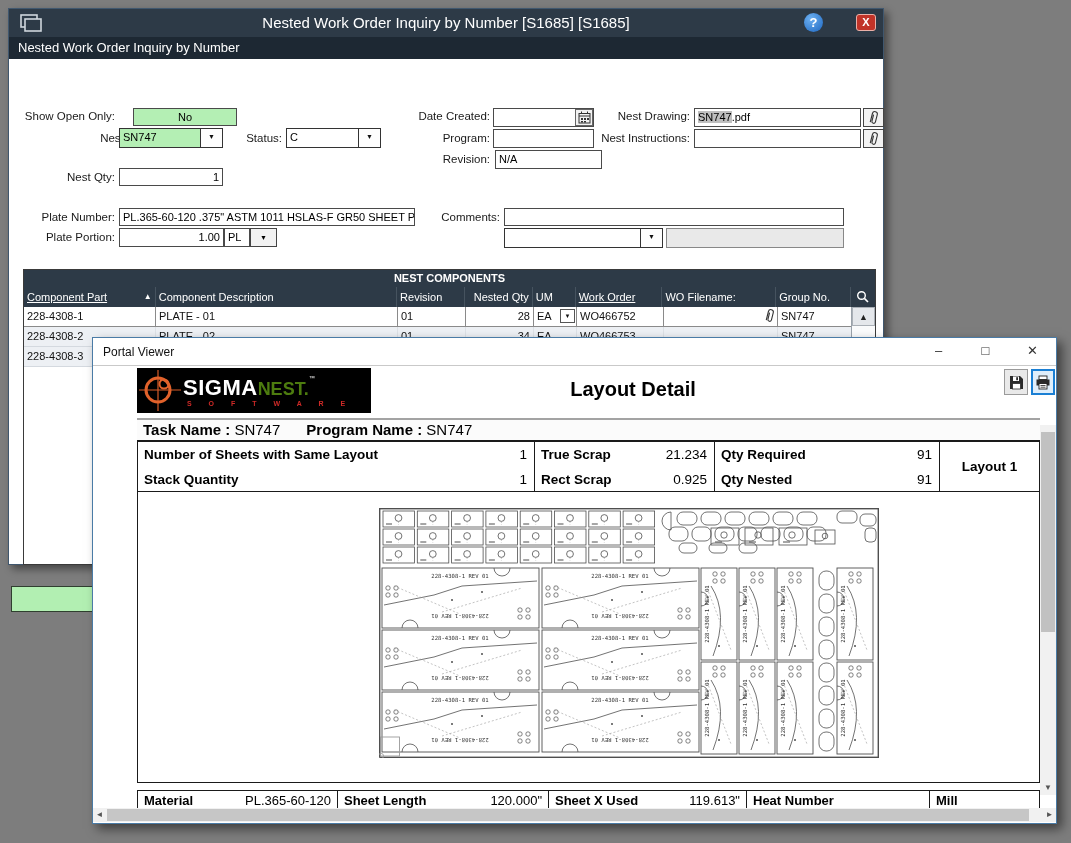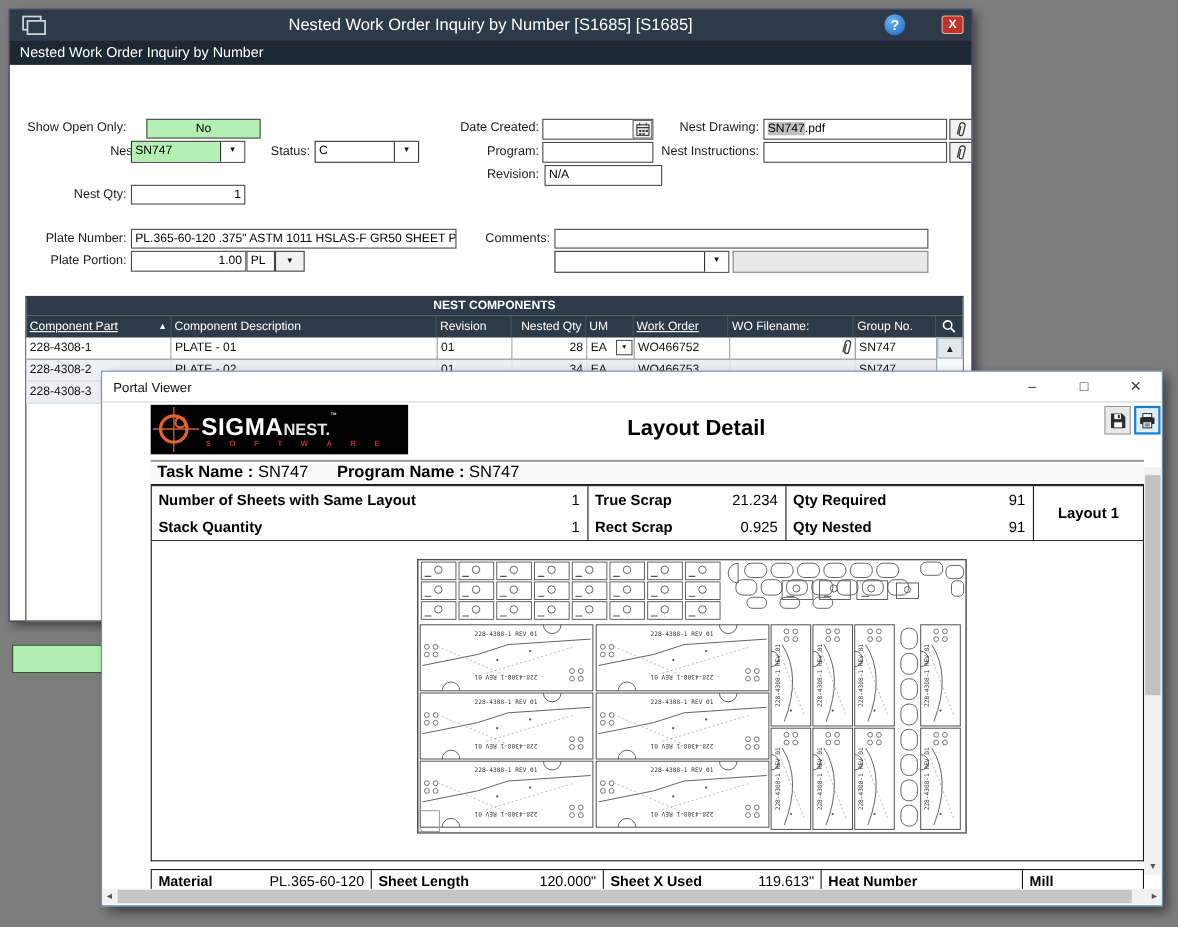--- a/index.html
+++ b/index.html
@@ -1,21 +1,21 @@
 <!DOCTYPE html>
 <html><head>
 <meta charset="utf-8">
 <style>
   * { margin:0; padding:0; box-sizing:border-box; }
   html,body { width:1071px; height:843px; }
   body { background:#7d7d7d; font-family:"Liberation Sans", sans-serif; position:relative; overflow:hidden; }
 
   
   .main-window { position:absolute; left:8px; top:8px; width:876px; height:557px;
-    background:#701a75; border:1px solid #40576e; box-shadow:4px 4px 8px rgba(0,0,0,.45); }
+    background:#fdba74; border:1px solid #40576e; box-shadow:4px 4px 8px rgba(0,0,0,.45); }
   .mw-titlebar { position:relative; height:28px; background:#2d3a47; }
   .mw-titlebar .title { position:absolute; left:0; right:0; top:5px; text-align:center; color:#fff; font-size:15px; }
   .cascade { position:absolute; left:8px; top:4px; }
   .help-btn { position:absolute; right:60px; top:4px; width:19px; height:19px; border-radius:50%;
     background:radial-gradient(circle at 35% 30%, #6db1f2, #1d66c0); color:#fff; font-weight:bold;
     font-size:13px; text-align:center; line-height:19px; }
   .close-btn { position:absolute; right:7px; top:5px; width:20px; height:17px; background:#c13328;
     border:1px solid #e9b0a8; border-radius:3px; color:#fff; font-weight:bold; font-size:11px;
     text-align:center; line-height:15px; }
   .mw-subbar { height:22px; background:#1d2833; color:#fff; font-size:13px; line-height:22px; padding-left:9px; }
@@ -63,21 +63,21 @@
     border:1px solid #4a7ba6; box-shadow:5px 5px 10px rgba(0,0,0,.5); }
   .pv-titlebar { position:relative; height:28px; background:#fff; border-bottom:1px solid #c9c9c9; }
   .pv-titlebar .pv-title { position:absolute; left:10px; top:7px; font-size:12px; color:#111; }
   .pv-controls { position:absolute; right:0; top:0; display:flex; }
   .pv-controls .wbtn { width:47px; height:27px; text-align:center; font-size:13px; color:#333; line-height:26px; }
   .pv-content { position:relative; width:963px; height:456px; background:#fff; overflow:hidden; }
 
   .sig-logo { position:absolute; left:44px; top:2px; width:234px; height:45px; background:#000; }
   .sig-text { position:absolute; left:46px; top:7px; white-space:nowrap; }
   .sig-1 { color:#fff; font-size:22px; font-weight:bold; letter-spacing:.5px; }
-  .sig-2 { color:#e5e5e5; font-size:15px; font-weight:bold;text-align:center; }
+  .sig-2 { color:#4d7c0f; font-size:18px; font-weight:bold;text-align:center; }
   .sig-tm { color:#fff; font-size:6px; vertical-align:top; }
   .sig-sub { position:absolute; left:50px; top:32px; color:#cf2a27; font-size:7px; letter-spacing:7.5px; font-weight:bold; }
   .report-title { position:absolute; left:400px; top:12px; width:280px; text-align:center;
     font-size:20px; font-weight:bold; color:#000; }
   .tool-btn { position:absolute; width:24px; height:26px; background:#e9e9e9; border:1px solid #9a9a9a;
     display:flex; align-items:center; justify-content:center; }
   .tool-btn.focus { border:2px solid #1a7fd4; background:#dfeefb; }
 
   .task-row { position:absolute; left:44px; top:52px; width:903px; height:23px; background:#fbfbfb;
     border-top:2px solid #a3a3a3; border-bottom:1px solid #1a1a1a; font-size:15px; line-height:20px;

